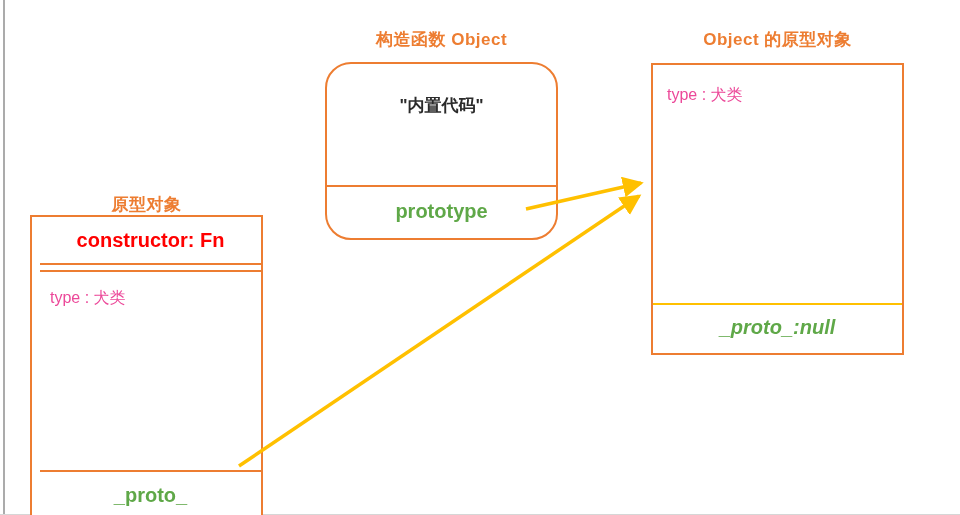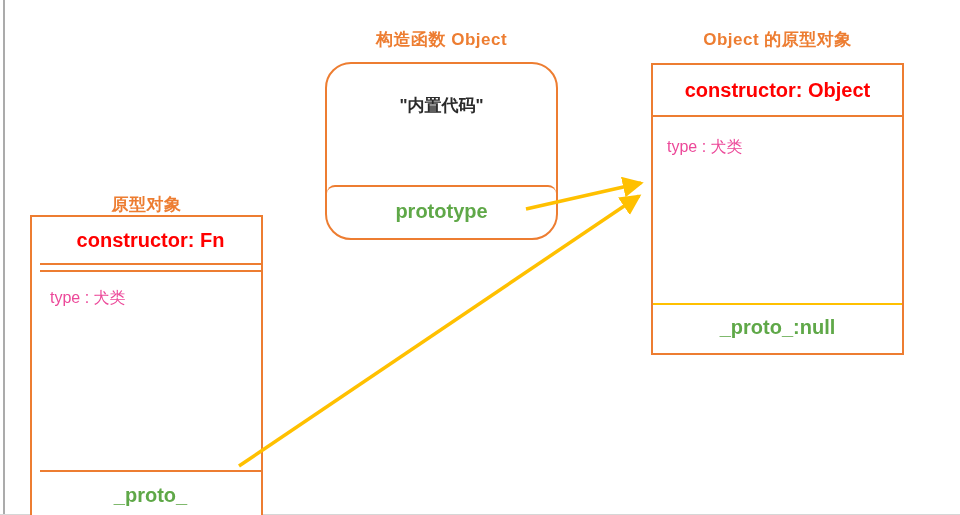--- a/index.html
+++ b/index.html
@@ -91,22 +91,22 @@
   .row-footer {
     flex: 0 0 auto;
     height: 49px;
     line-height: 46px;
     text-align: center;
     font-weight: bold;
     font-size: 20px;
     color: #5FA848;
     border-top: 2px solid #ED7D31;
   }
-  #box-right .row-footer { border-top: 2px solid #FFC000; height: 48px; line-height: 44px; }
-  #box-middle .row-footer { height: 51px; line-height: 48px; border-radius: 8px; }
+  #box-right .row-footer { border-top: 2px solid #FFC000; height: 48px; line-height: 44px; font-style: italic; }
+  #box-middle .row-footer { height: 51px; line-height: 48px; }
 
   #arrow-layer {
     position: absolute;
     left: 0; top: 0;
     width: 960px; height: 515px;
     pointer-events: none;
   }
 </style>
 </head>
 <body>
@@ -126,21 +126,20 @@
     <div class="row-body">type : 犬类</div>
     <div class="row-footer">_proto_</div>
   </div>
 
   <div class="obj-box" id="box-middle">
     <div class="row-body">"内置代码"</div>
     <div class="row-footer">prototype</div>
   </div>
 
   <div class="obj-box" id="box-right">
-    <div class="row-header">constructor: Object</div>
     <div class="row-body">type : 犬类</div>
     <div class="row-footer">_proto_:null</div>
   </div>
 
   <svg id="arrow-layer" viewBox="0 0 960 515" xmlns="http://www.w3.org/2000/svg">
     <defs>
       <marker id="gold-arrowhead" markerWidth="7" markerHeight="7" refX="5.2" refY="3" orient="auto" markerUnits="strokeWidth">
         <path d="M0,0 L6,3 L0,6 Z" fill="#FFC000"></path>
       </marker>
     </defs>

